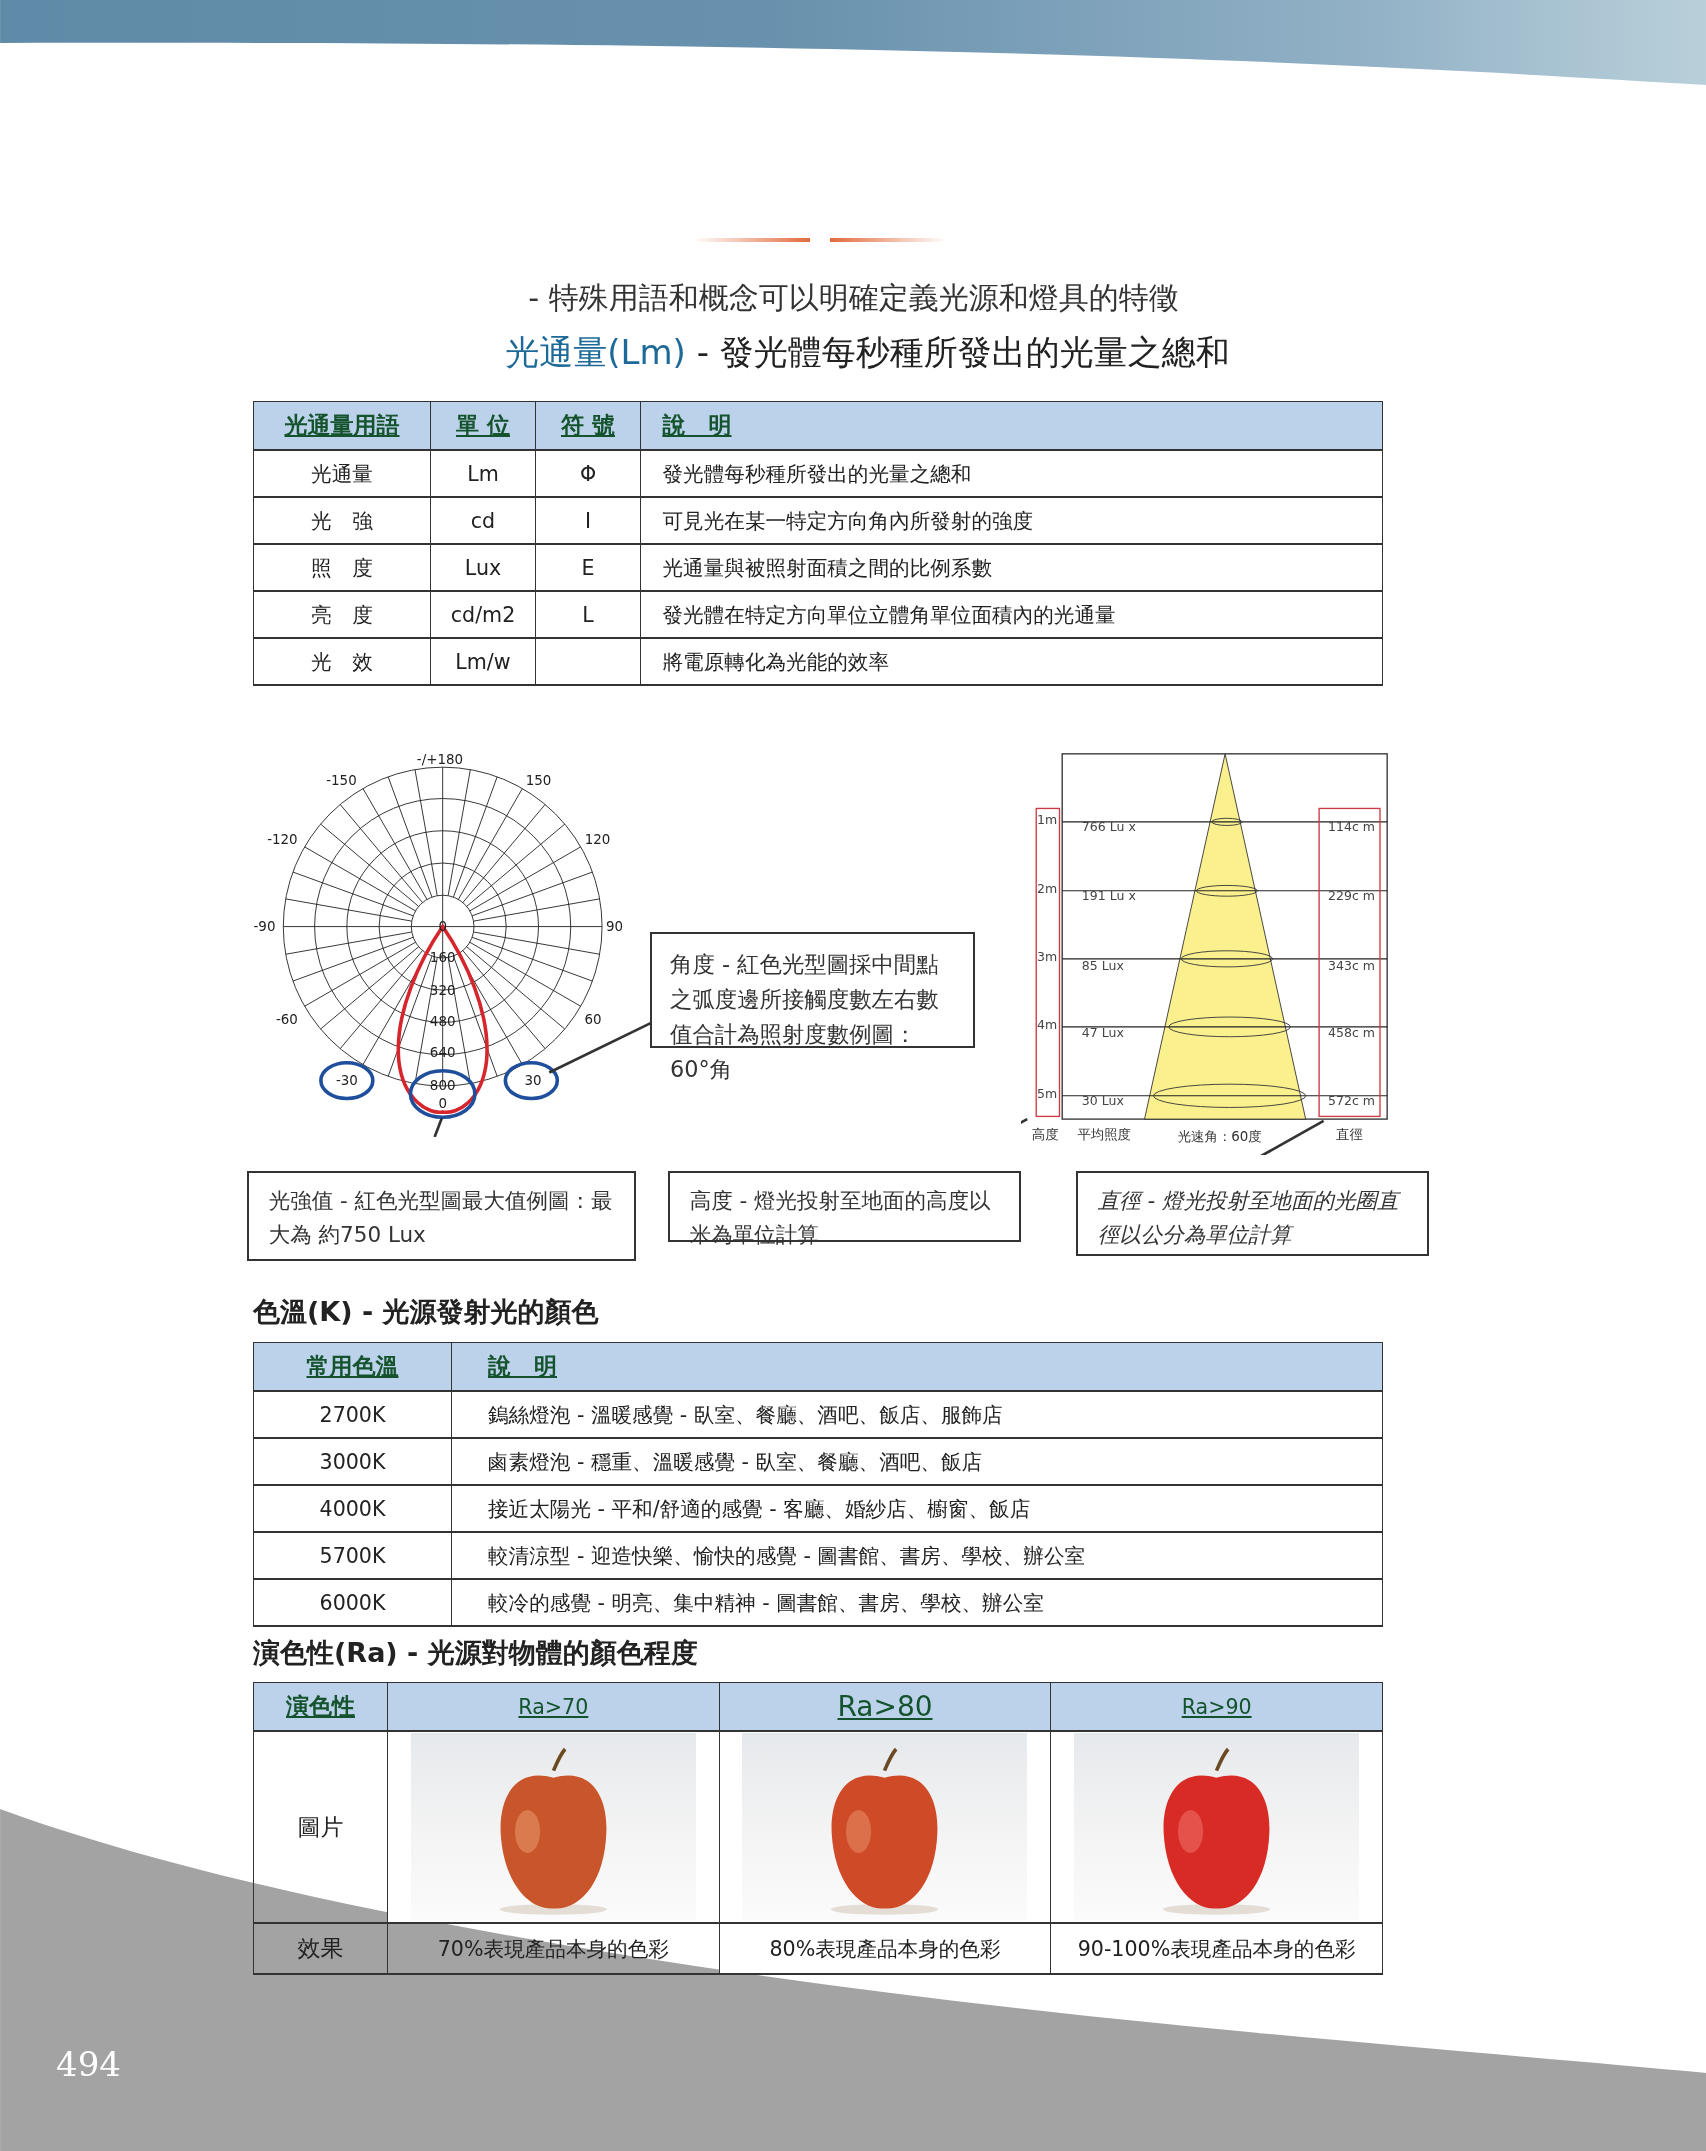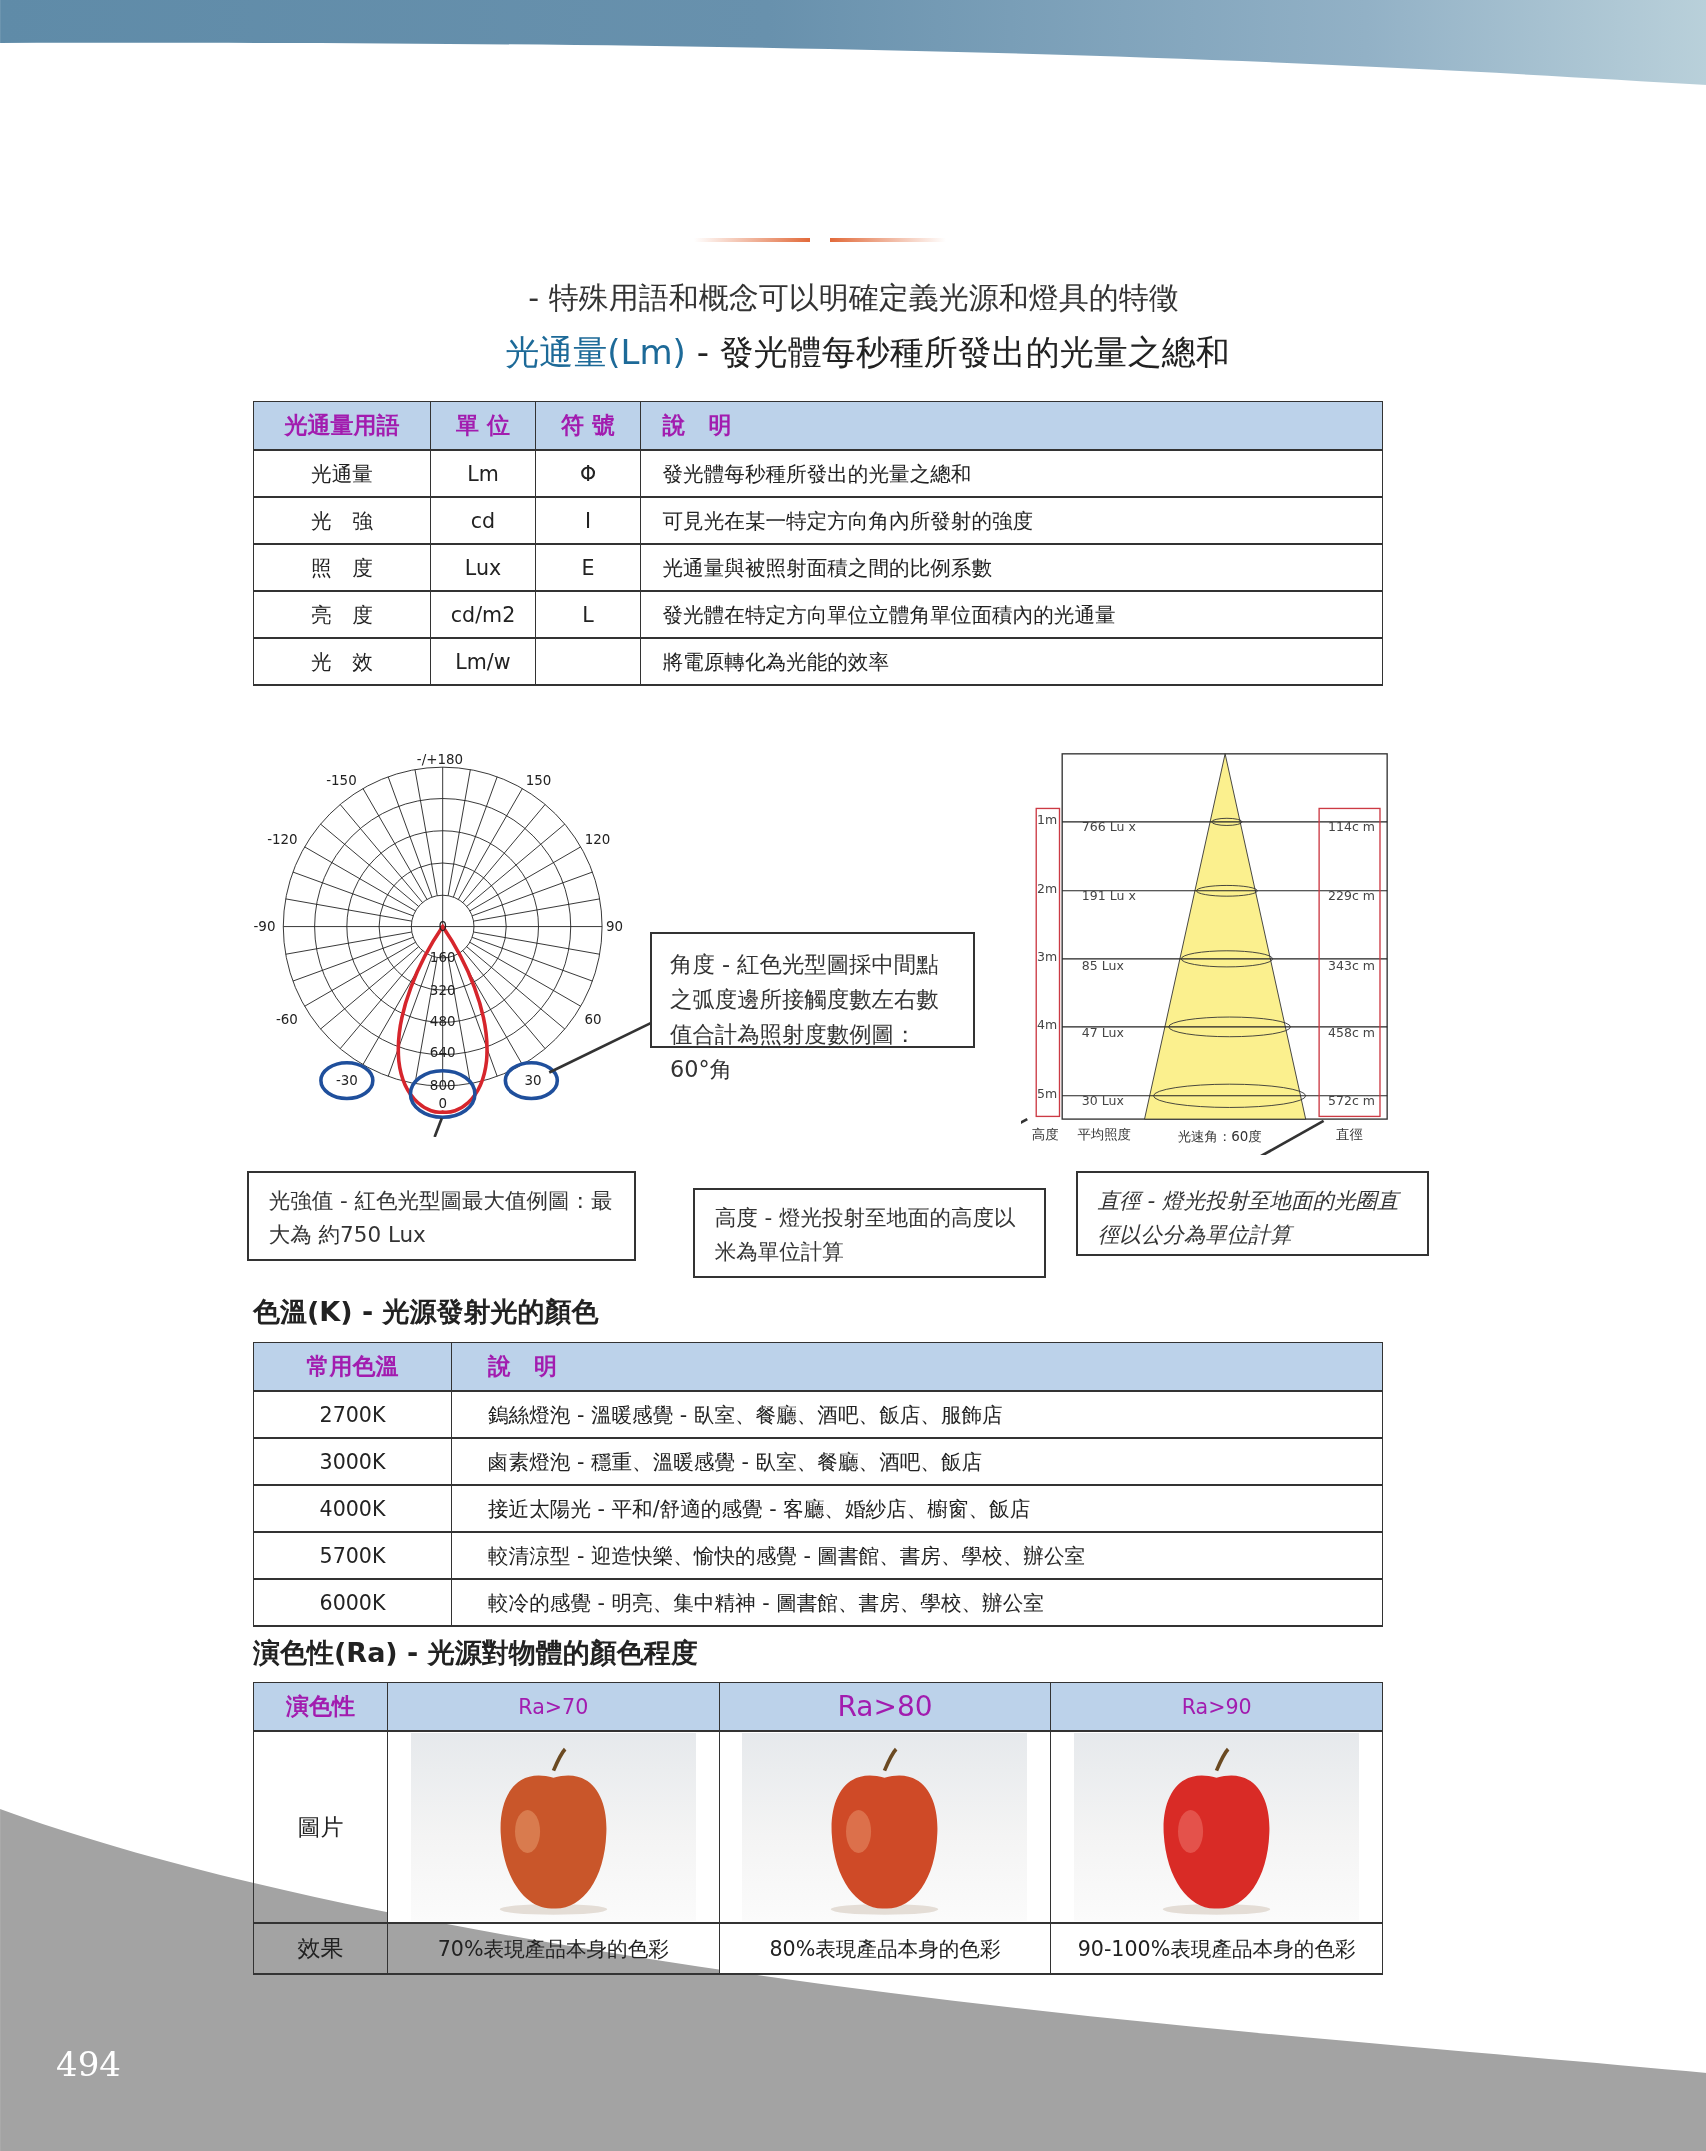--- a/index.html
+++ b/index.html
@@ -12,21 +12,21 @@
   .title-row { left:269px; top:204px; width:1102px; height:72px; display:flex; align-items:center; justify-content:center; gap:19.7px; }
   .title-rule { height:4.5px; width:116px; }
   .title-rule.left { background:linear-gradient(90deg, rgba(230,110,60,0), #e26a3a); }
   .title-rule.right { background:linear-gradient(90deg, #e26a3a, rgba(230,110,60,0)); }
   .title-text { font-family:"DejaVu Serif","Liberation Serif",serif; font-weight:bold; font-size:48px; color:#e4643a; letter-spacing:1.8px; white-space:nowrap; }
   .subtitle { left:0; width:1707px; top:278px; text-align:center; font-size:30px; color:#333; }
   .lm-line { left:14px; width:1707px; top:330px; text-align:center; font-size:34px; color:#222; }
   .lm-line .accent { color:#1d6a98; }
 
   table.t { border-collapse:collapse; position:absolute; z-index:2; background:#fff; }
-  table.t th { background:#bcd2ea; font-weight:bold; font-size:23px; color:#a21caf; height:45px; border:1.8px solid #333; border-bottom:2.7px solid #333; }
+  table.t th { background:#bcd2ea; font-weight:bold; font-size:23px; color:#14532d; height:45px; border:1.8px solid #333; border-bottom:2.7px solid #333;text-decoration:underline; }
   table.t td { font-size:20.6px; color:#222; height:43px; border-left:1.3px solid #333; border-right:1.3px solid #333; border-bottom:2.7px solid #333; }
   table.t td.c { text-align:center; }
   table.t td.l, table.t th.l { text-align:left; padding-left:21.5px; }
 
   .callout { position:absolute; z-index:3; background:#fff; border:2.7px solid #333; font-size:21.5px; line-height:34px; color:#333; padding:5.4px 18px; box-sizing:border-box; }
   .big-callout { font-size:22.4px; line-height:35px; }
 
   .section-h { position:absolute; z-index:2; font-size:27px; font-weight:bold; color:#222; }
   .pg { position:absolute; z-index:2; left:56px; top:2044px; font-family:"DejaVu Serif","Liberation Serif",serif; font-size:34px; color:#fff; }
 
@@ -228,21 +228,21 @@
   <line x1="1147" y1="1250" x2="1040" y2="1307" stroke="#333" stroke-width="3"></line>
   <line x1="1478" y1="1252" x2="1380" y2="1307" stroke="#333" stroke-width="3"></line>
 </svg>
 
 <div class="callout big-callout" style="left:650px; top:932px; width:325px; height:116px; padding:12.5px 18px;">
   <span>角度 - 紅色光型圖採中間點之弧度邊所接觸度數左右數值合計為照射度數例圖：60°角</span>
 </div>
 <div class="callout" style="left:247px; top:1171px; width:389px; height:90px; padding:10.7px 19.7px;">
   <span>光強值 - 紅色光型圖最大值例圖：最大為 約750 Lux</span>
 </div>
-<div class="callout" style="left:693px; top:1171px; width:353px; height:90px; padding:10.7px 19.7px;margin-top:17px;">
+<div class="callout" style="left:668px; top:1171px; width:353px; height:71px; padding:10.7px 19.7px;">
   <span>高度 - 燈光投射至地面的高度以米為單位計算</span>
 </div>
 <div class="callout" style="left:1076px; top:1171px; width:353px; height:85px; padding:10.7px 19.7px;font-style:italic;">
   <span>直徑 - 燈光投射至地面的光圈直徑以公分為單位計算</span>
 </div>
 
 <div class="section-h" style="left:253px; top:1294px;">色溫(K) - 光源發射光的顏色</div>
 <table class="t" style="left:253px; top:1342px; width:1130px;">
   <colgroup>
       <col style="width:198px">

